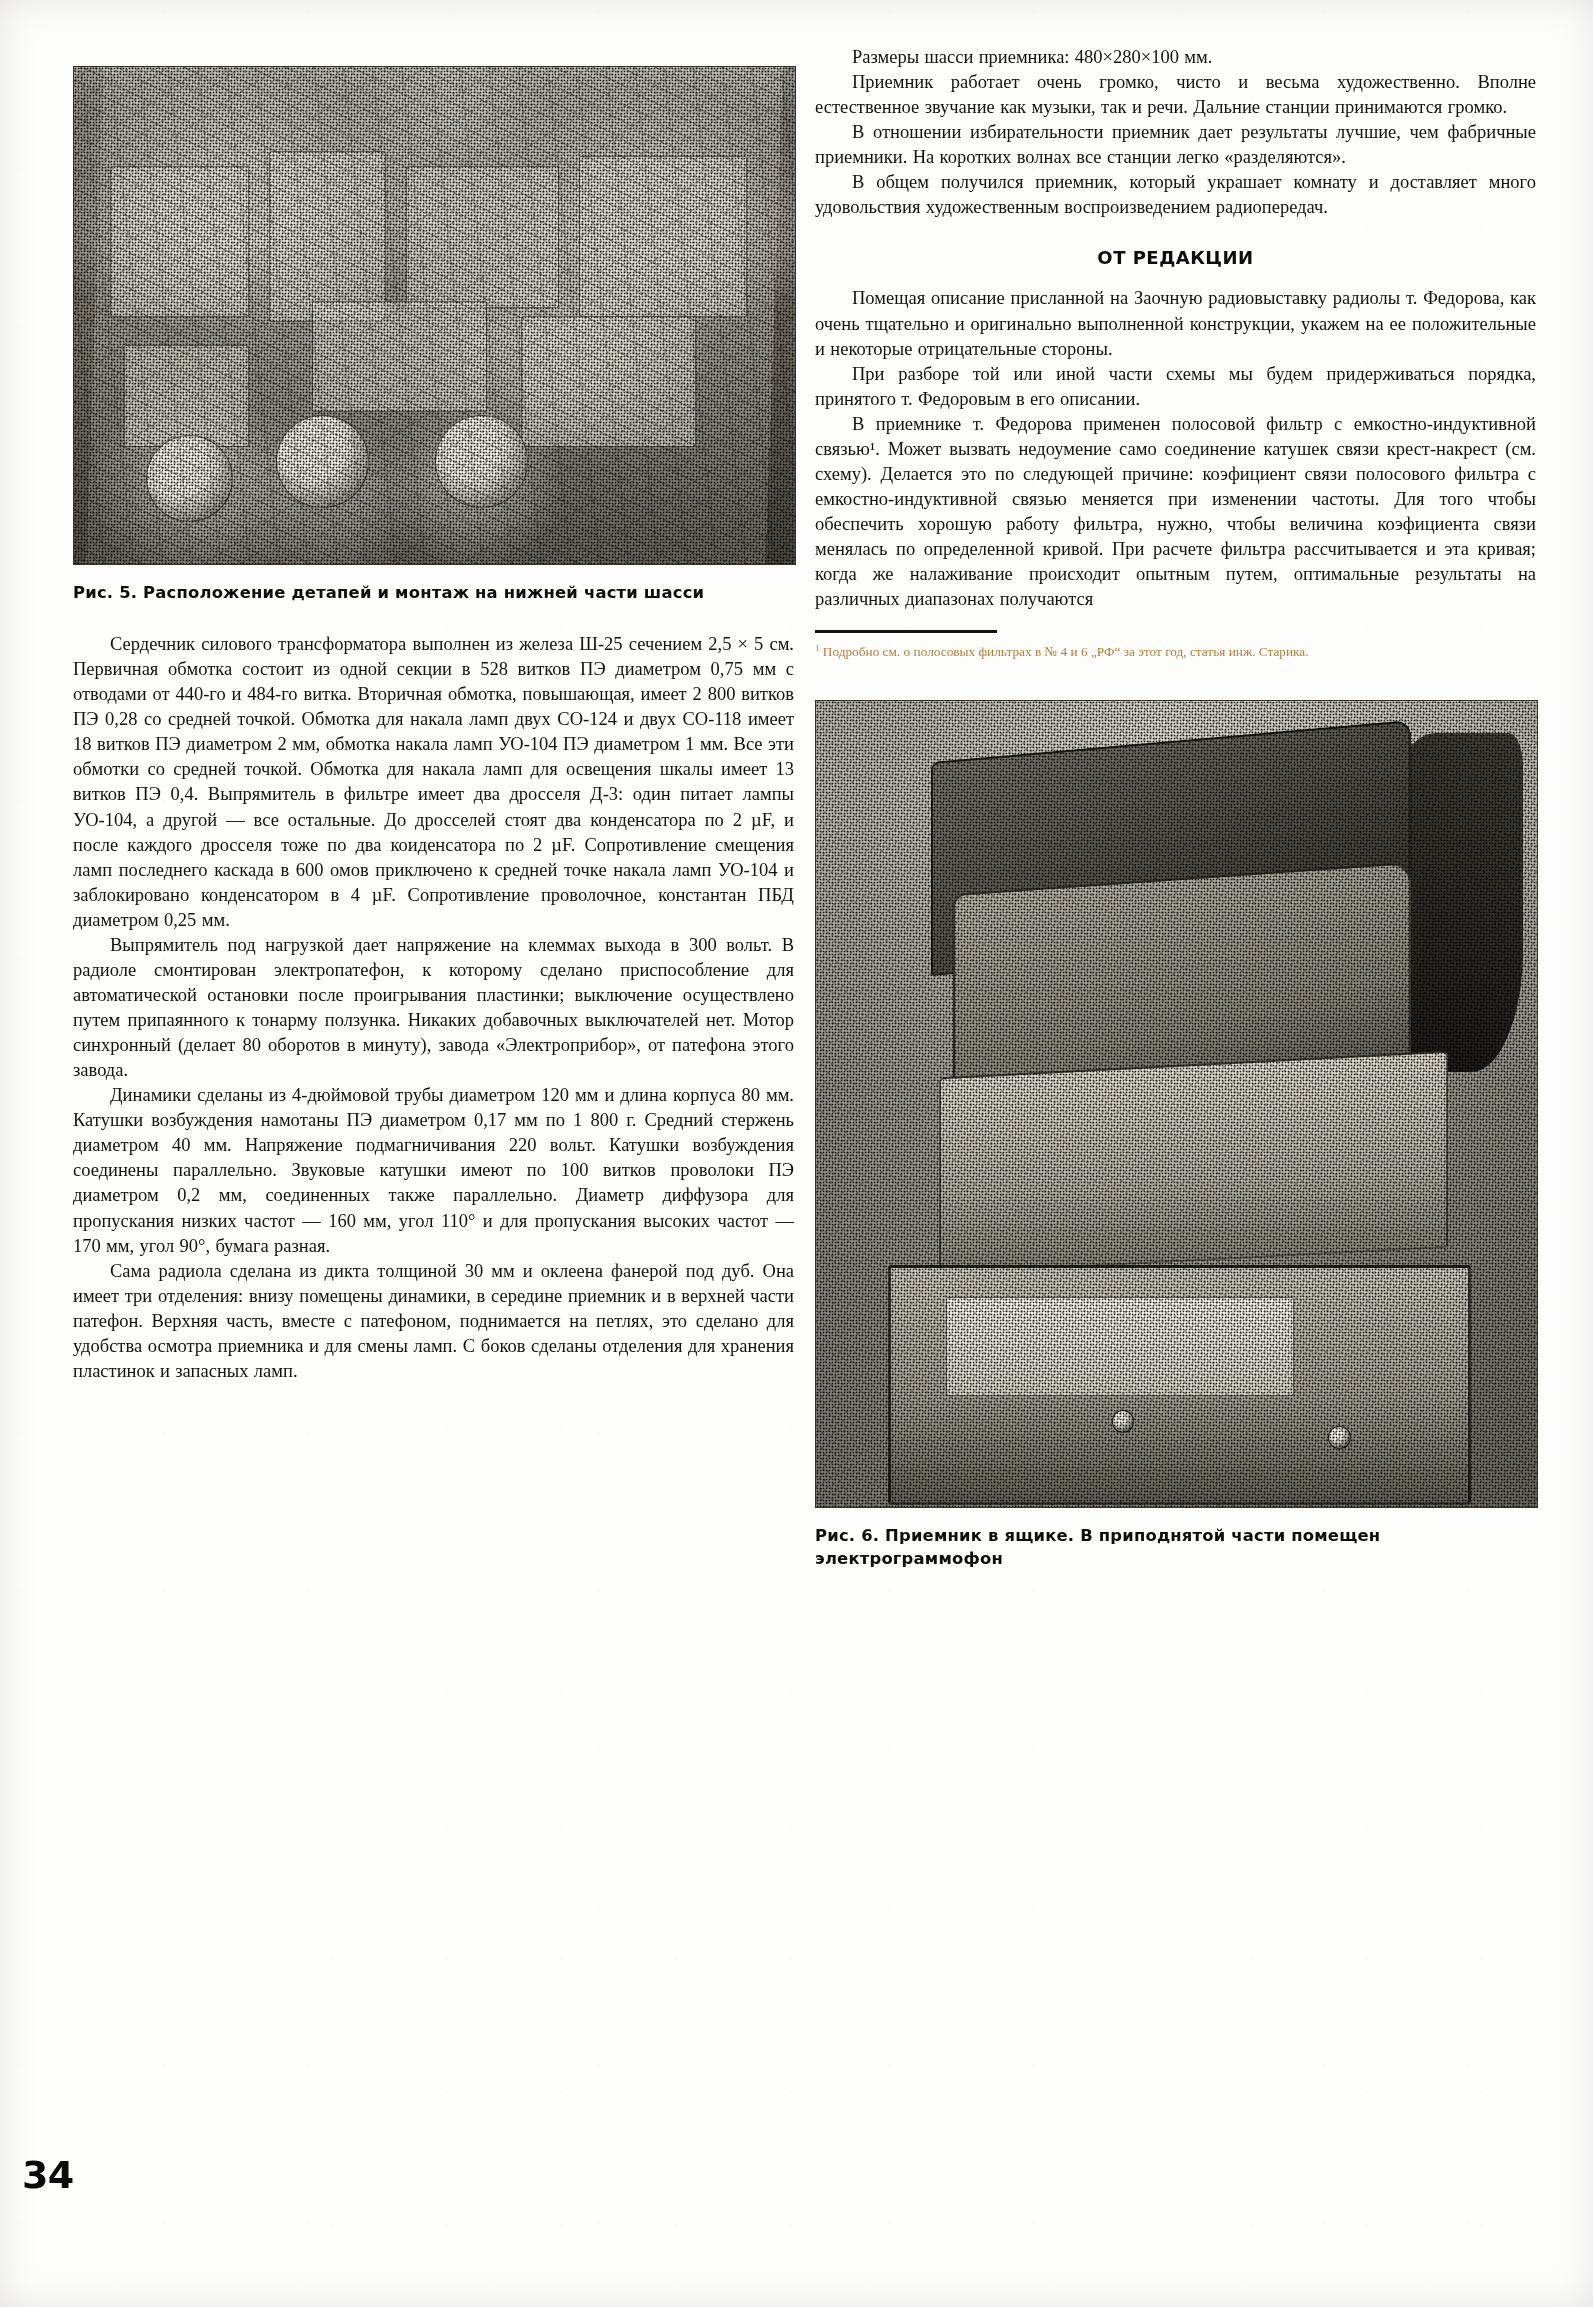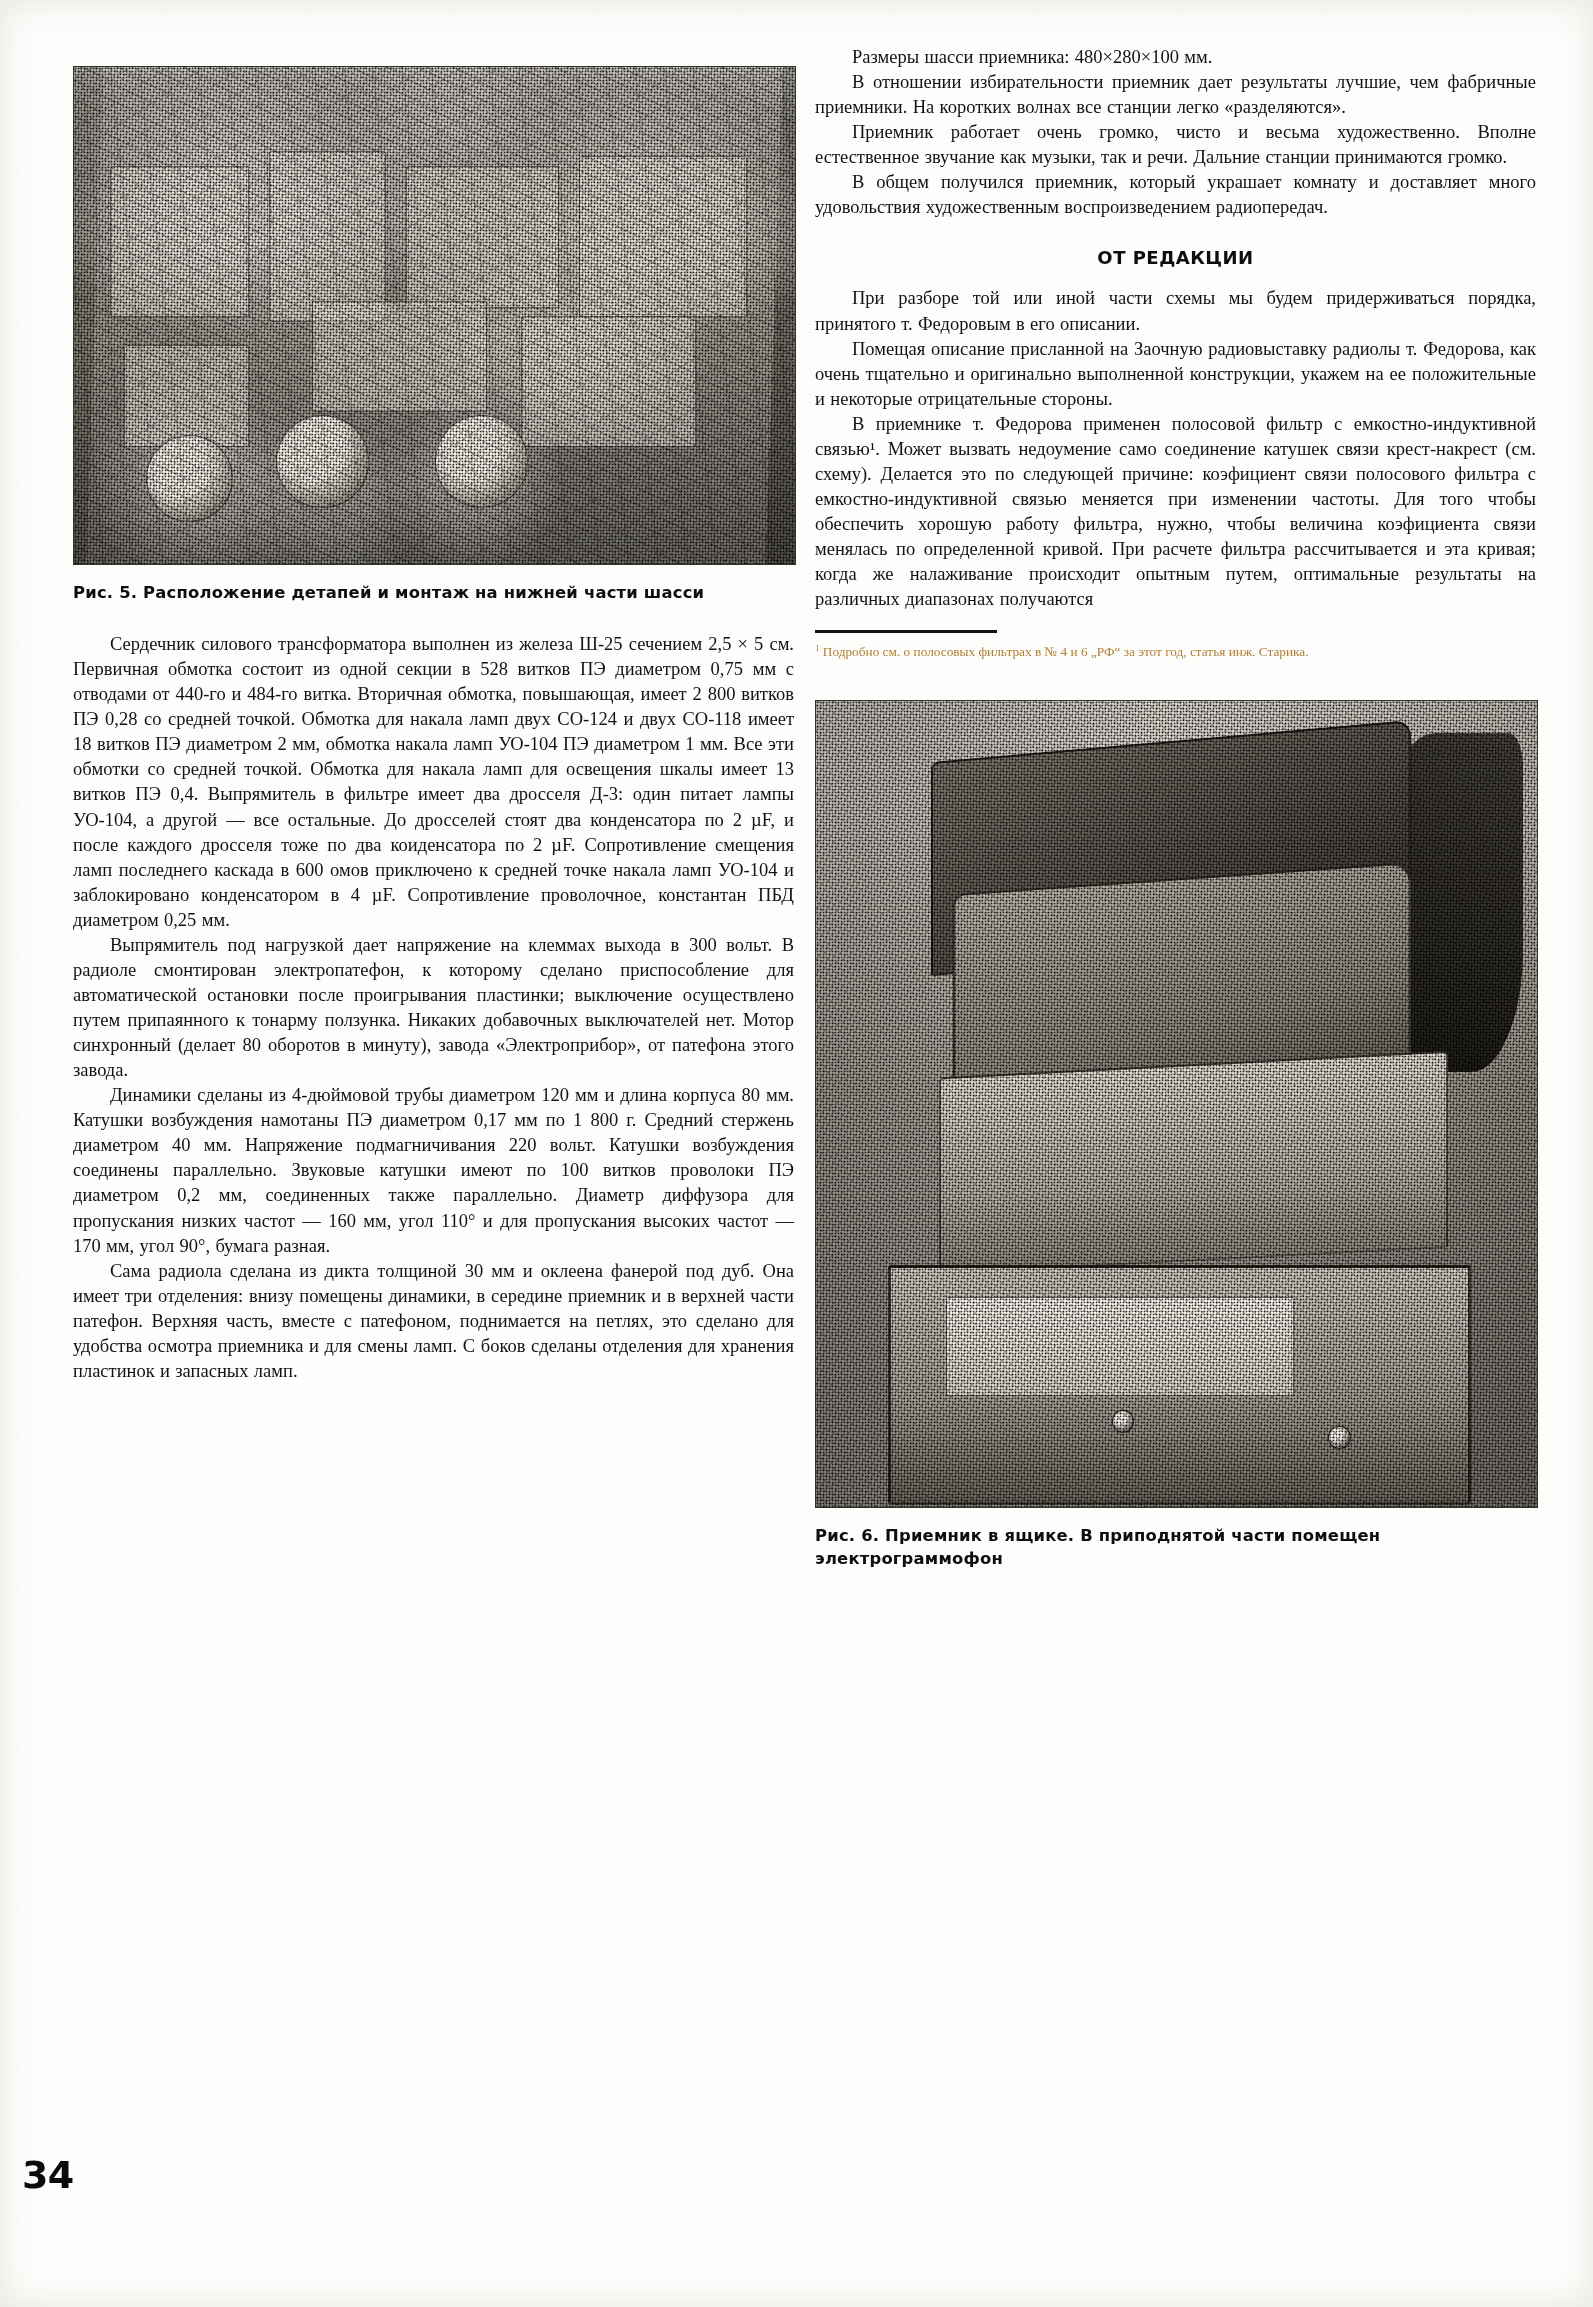--- a/index.html
+++ b/index.html
@@ -276,30 +276,30 @@
       <p>Выпрямитель под нагрузкой дает напряжение на клеммах выхода в 300 вольт. В радиоле смонтирован электропатефон, к которому сделано приспособление для автоматической остановки после проигрывания пластинки; выключение осуществлено путем припаянного к тонарму ползунка. Никаких добавочных выключателей нет. Мотор синхронный (делает 80 оборотов в минуту), завода «Электроприбор», от патефона этого завода.</p>
       <p>Динамики сделаны из 4-дюймовой трубы диаметром 120 мм и длина корпуса 80 мм. Катушки возбуждения намотаны ПЭ диаметром 0,17 мм по 1 800 г. Средний стержень диаметром 40 мм. Напряжение подмагничивания 220 вольт. Катушки возбуждения соединены параллельно. Звуковые катушки имеют по 100 витков проволоки ПЭ диаметром 0,2 мм, соединенных также параллельно. Диаметр диффузора для пропускания низких частот — 160 мм, угол 110° и для пропускания высоких частот — 170 мм, угол 90°, бумага разная.</p>
       <p>Сама радиола сделана из дикта толщиной 30 мм и оклеена фанерой под дуб. Она имеет три отделения: внизу помещены динамики, в середине приемник и в верхней части патефон. Верхняя часть, вместе с патефоном, поднимается на петлях, это сделано для удобства осмотра приемника и для смены ламп. С боков сделаны отделения для хранения пластинок и запасных ламп.</p>
     </div>
   </div>
 
   <div class="col col-right">
 
     <div class="body-text" style="margin-top:45px;">
       <p>Размеры шасси приемника: 480×280×100 мм.</p>
+      <p>Приемник работает очень громко, чисто и весьма художественно. Вполне естественное звучание как музыки, так и речи. Дальние станции принимаются громко.</p>
       <p>В отношении избирательности приемник дает результаты лучшие, чем фабричные приемники. На коротких волнах все станции легко «разделяются».</p>
-      <p>Приемник работает очень громко, чисто и весьма художественно. Вполне естественное звучание как музыки, так и речи. Дальние станции принимаются громко.</p>
       <p>В общем получился приемник, который украшает комнату и доставляет много удовольствия художественным воспроизведением радиопередач.</p>
     </div>
 
     <div class="section-head">ОТ РЕДАКЦИИ</div>
 
     <div class="body-text">
+      <p>Помещая описание присланной на Заочную радиовыставку радиолы т. Федорова, как очень тщательно и оригинально выполненной конструкции, укажем на ее положительные и некоторые отрицательные стороны.</p>
       <p>При разборе той или иной части схемы мы будем придерживаться порядка, принятого т. Федоровым в его описании.</p>
-      <p>Помещая описание присланной на Заочную радиовыставку радиолы т. Федорова, как очень тщательно и оригинально выполненной конструкции, укажем на ее положительные и некоторые отрицательные стороны.</p>
       <p>В приемнике т. Федорова применен полосовой фильтр с емкостно-индуктивной связью¹. Может вызвать недоумение само соединение катушек связи крест-накрест (см. схему). Делается это по следующей причине: коэфициент связи полосового фильтра с емкостно-индуктивной связью меняется при изменении частоты. Для того чтобы обеспечить хорошую работу фильтра, нужно, чтобы величина коэфициента связи менялась по определенной кривой. При расчете фильтра рассчитывается и эта кривая; когда же налаживание происходит опытным путем, оптимальные результаты на различных диапазонах получаются</p>
     </div>
 
     <div class="footnote-rule"></div>
 
     <div class="footnote">
       <sup>1</sup>
       <span>Подробно см. о полосовых фильтрах в № 4 и 6 „РФ“ за этот год, статья инж. Старика.</span>
     </div>
 

